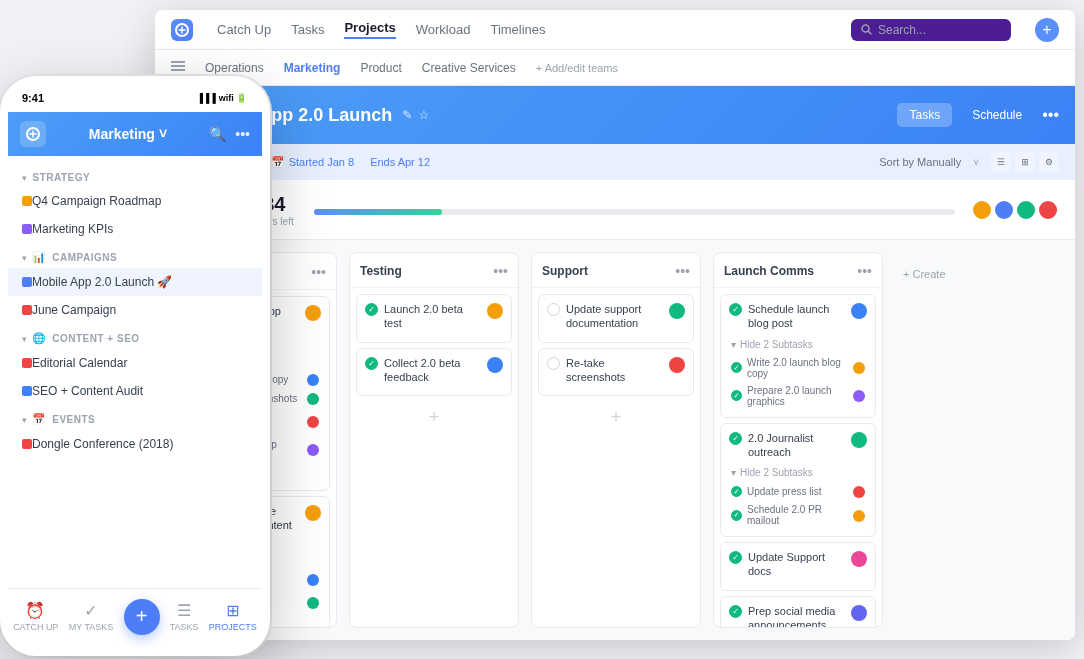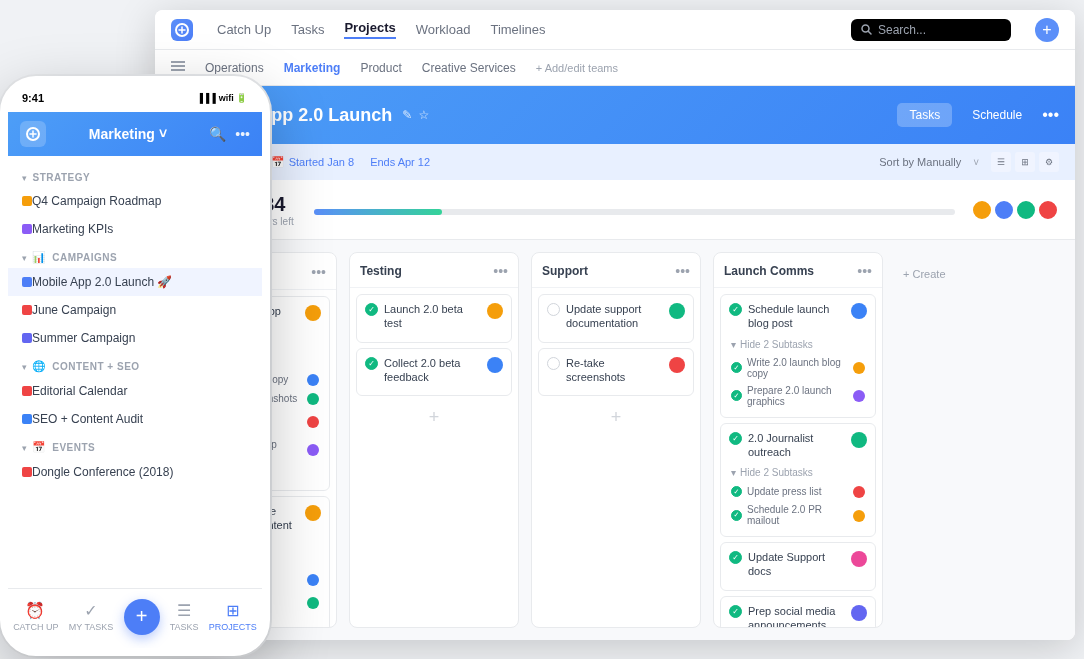--- a/index.html
+++ b/index.html
@@ -39,21 +39,21 @@
     }
     .top-nav-items {
       display: flex; gap: 20px; align-items: center; flex: 1;
     }
     .top-nav-item {
       font-size: 13px; color: #6b7280; cursor: pointer;
     }
     .top-nav-item.active { color: #1a1a2e; font-weight: 600; border-bottom: 2px solid #4d7ef7; padding-bottom: 2px; }
     .top-nav-search {
       display: flex; align-items: center; gap: 6px;
-      background: #000000; border-radius: 6px; padding: 4px 10px;
+      background: #4c1d95; border-radius: 6px; padding: 4px 10px;
       font-size: 12px; color: #9ca3af; width: 160px;
     }
     .top-nav-add {
       width: 24px; height: 24px; background: #5b8ff9; border-radius: 50%;
       display: flex; align-items: center; justify-content: center;
       color: #fff; font-size: 16px; cursor: pointer;
     }
 
     
     .sub-nav {
@@ -704,24 +704,20 @@
         <span class="phone-section-label">CAMPAIGNS</span>
       </div>
       <div class="phone-nav-item active">
         <div class="phone-nav-dot" style="background:#4d7ef7"></div>
         <span class="phone-nav-label">Mobile App 2.0 Launch 🚀</span>
       </div>
       <div class="phone-nav-item">
         <div class="phone-nav-dot" style="background:#ef4444"></div>
         <span class="phone-nav-label">June Campaign</span>
       </div>
-      <div class="phone-nav-item">
-        <div class="phone-nav-dot" style="background:#6366f1"></div>
-        <span class="phone-nav-label">Summer Campaign</span>
-      </div>
 
       <div class="phone-section-header">
         <span class="phone-section-arrow">▾</span>
         <span class="phone-section-icon">🌐</span>
         <span class="phone-section-label">CONTENT + SEO</span>
       </div>
       <div class="phone-nav-item">
         <div class="phone-nav-dot" style="background:#ef4444"></div>
         <span class="phone-nav-label">Editorial Calendar</span>
       </div>

